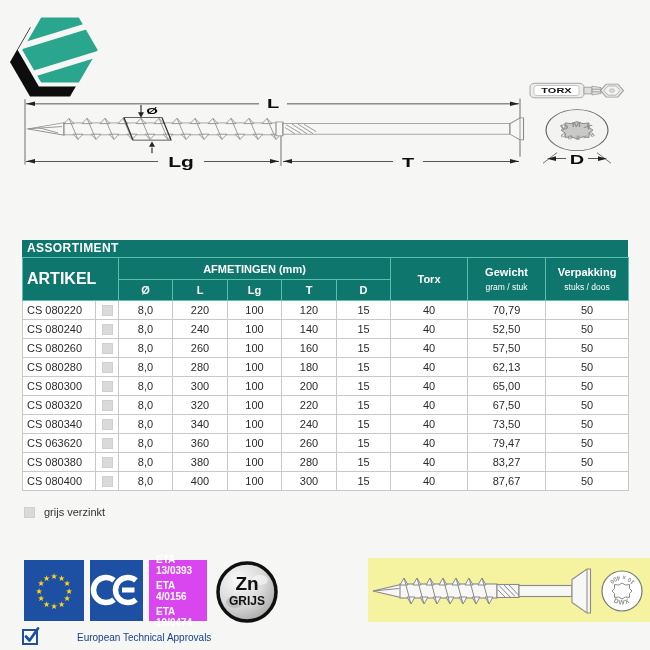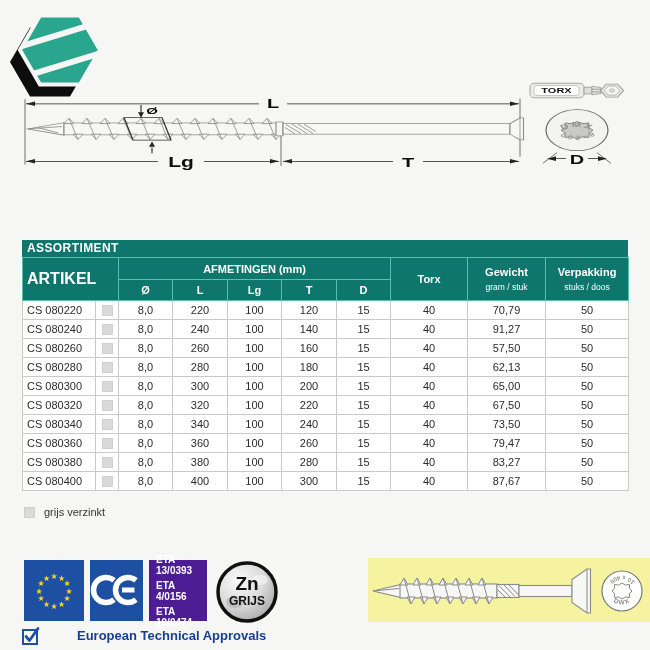--- a/index.html
+++ b/index.html
@@ -19,25 +19,25 @@
   th.artikel-h{text-align:left;padding-left:4px;font-size:16px;}
   th .sub{font-weight:normal;font-size:8.5px;margin-top:4px;}
   tbody td{height:18px;text-align:center;color:#2b2b2b;background:#fff;}
   tbody td.artikel{text-align:left;padding-left:4px;border-radius:7px;}
   .graysq{display:inline-block;width:9px;height:9px;background:#dadada;
           border:1px solid #cfcfcf;vertical-align:middle;}
   .legend{margin-top:15px;font-size:11px;color:#333;display:flex;align-items:center;gap:9px;padding-left:2px;}
 
   
   .badge{position:absolute;top:560px;}
-  .bluebox{background:#4c1d95;}
+  .bluebox{background:#d946ef;}
   .eta-box{left:149px;width:58px;height:61px;color:#fff;font-size:10px;font-weight:bold;
            display:flex;flex-direction:column;justify-content:center;gap:4px;padding-left:7px;box-sizing:border-box;}
   .approvals{left:22px;top:628px;display:flex;align-items:flex-end;gap:6px;}
-  .approvals-label{font-size:13px;font-weight:bold;color:#173f8f;padding-bottom:2px;padding-left:32px;}
+  .approvals-label{font-size:10px;font-weight:normal;color:#173f8f;padding-bottom:2px;padding-left:32px;}
 
   
   .product-panel{left:368px;top:558px;width:282px;height:64px;background:#f5f2a0;}
 
   
   .steel{fill:#f7f7f6;stroke:#8a8a8a;stroke-width:1.1;}
   .tline{fill:none;stroke:#8a8a8a;stroke-width:1;}
   .spike{fill:#f7f7f6;stroke:#8a8a8a;stroke-width:1;}
   .dim{stroke:#222;stroke-width:1.1;fill:none;}
   .ext{stroke:#444;stroke-width:0.9;fill:none;}
@@ -226,21 +226,21 @@
 
   <tr>
     <td class="artikel">CS 080240</td>
     <td><span class="graysq"></span></td>
     <td>8,0</td>
     <td>240</td>
     <td>100</td>
     <td>140</td>
     <td>15</td>
     <td>40</td>
-    <td>91,27</td>
+    <td>52,50</td>
     <td>50</td>
   </tr>
 
   <tr>
     <td class="artikel">CS 080260</td>
     <td><span class="graysq"></span></td>
     <td>8,0</td>
     <td>260</td>
     <td>100</td>
     <td>160</td>
@@ -296,21 +296,21 @@
     <td>340</td>
     <td>100</td>
     <td>240</td>
     <td>15</td>
     <td>40</td>
     <td>73,50</td>
     <td>50</td>
   </tr>
 
   <tr>
-    <td class="artikel">CS 080360</td>
+    <td class="artikel">CS 063620</td>
     <td><span class="graysq"></span></td>
     <td>8,0</td>
     <td>360</td>
     <td>100</td>
     <td>260</td>
     <td>15</td>
     <td>40</td>
     <td>79,47</td>
     <td>50</td>
   </tr>

